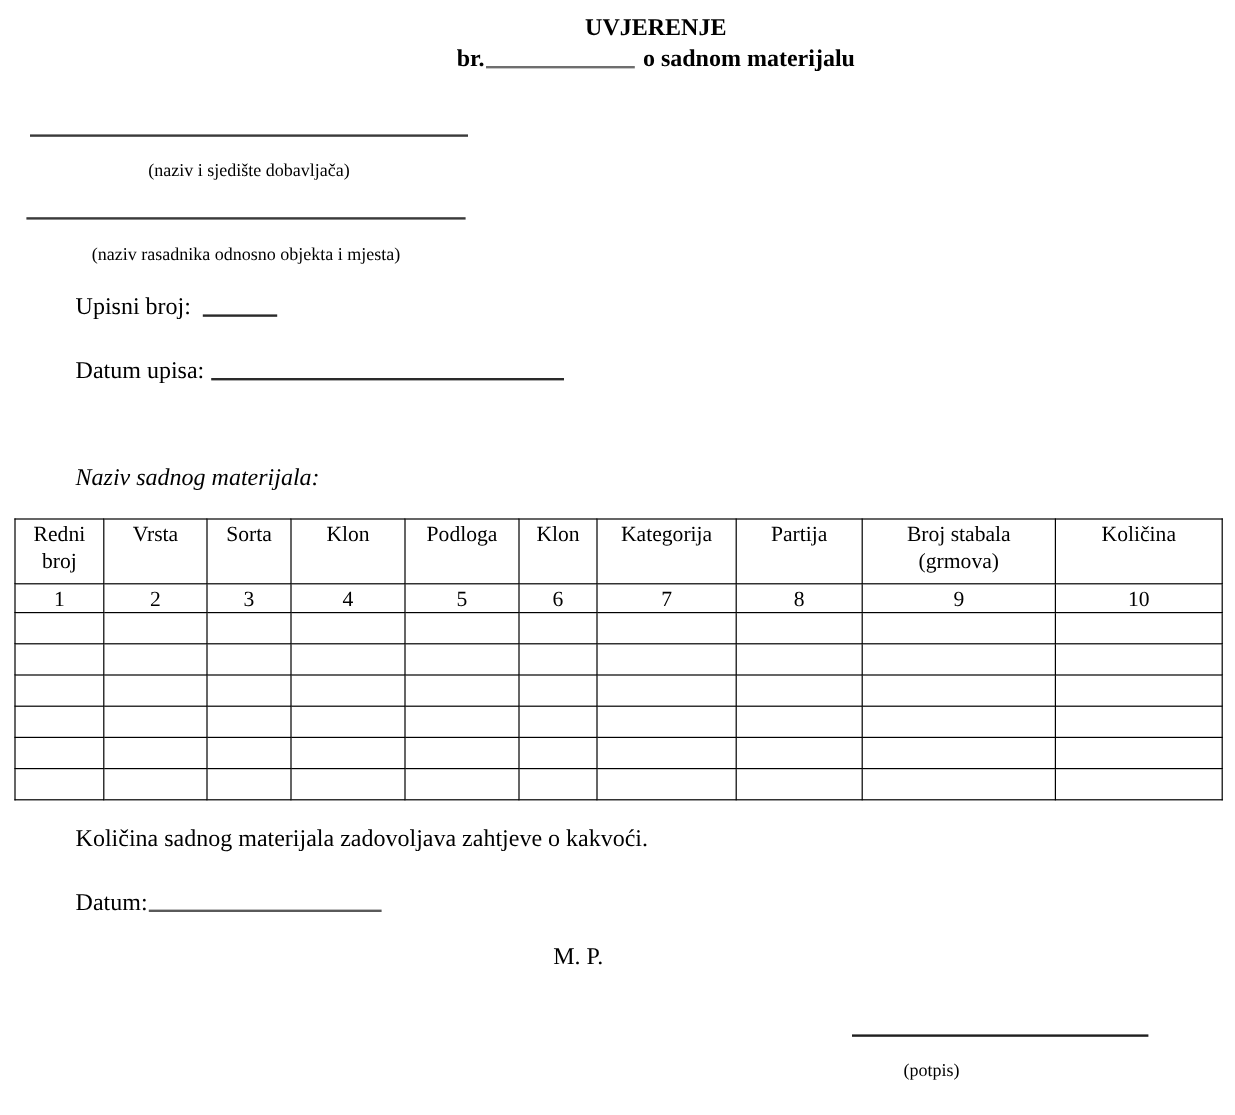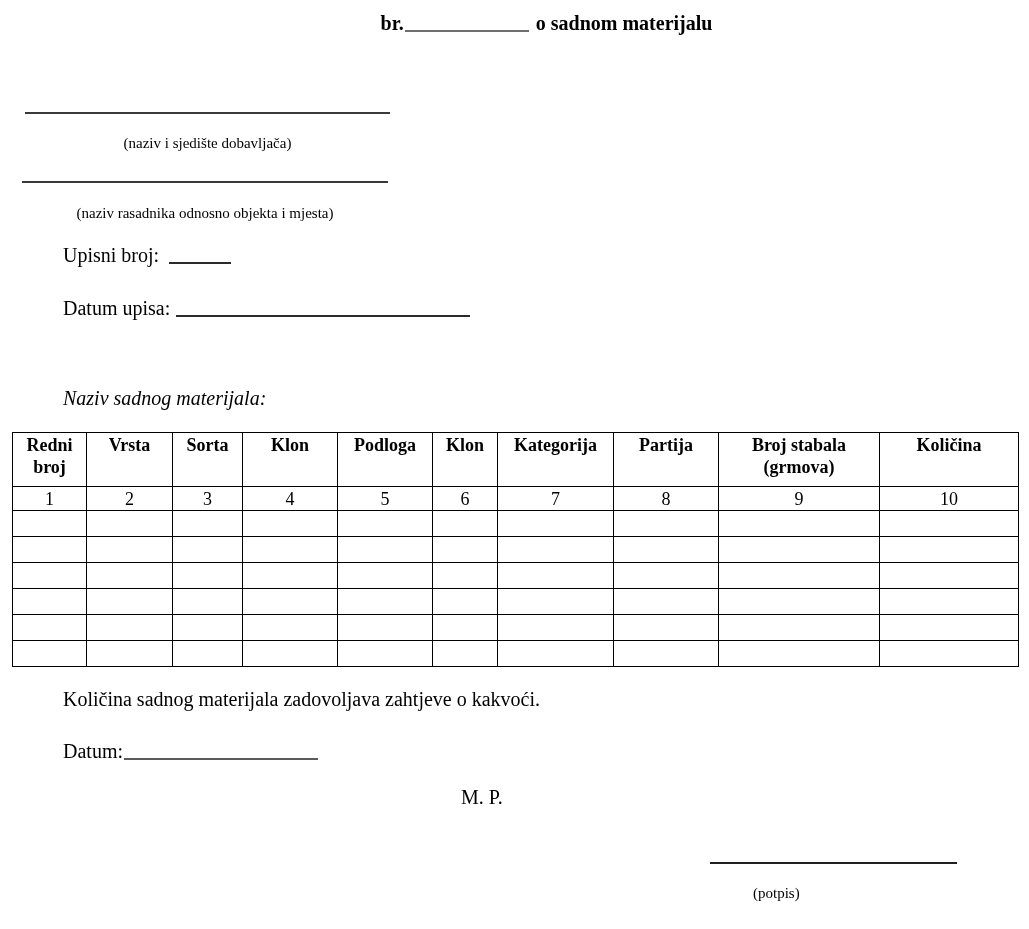--- a/index.html
+++ b/index.html
@@ -77,21 +77,20 @@
     font-size: 18px;
     text-align: center;
     padding: 0 2px;
     overflow: hidden;
   }
   table.materials thead th {
     height: 52px;
     vertical-align: top;
     line-height: 22px;
     padding-top: 1px;
-    font-weight: bold;
   }
   table.materials tr.numbers-row td {
     height: 23px;
     line-height: 22px;
     vertical-align: middle;
   }
   table.materials tr.empty-row td {
     height: 25px;
   }
 
@@ -108,20 +107,21 @@
     font-size: 15px;
     line-height: 18px;
     white-space: nowrap;
     margin-left: 39px;
   }
 </style>
 </head>
 <body>
 
 <div class="abs heading">
+  <span class="title-line">UVJERENJE</span>
   <span class="title-line"><span>br.</span><span class="blank blank-br"></span><span>o sadnom materijalu</span></span>
 </div>
 
 <div class="abs fill-line" style="left:25px; top:112px; width:365px;"></div>
 <div class="abs line-caption" style="left:25px; top:134px; width:365px;">(naziv i sjedište dobavljača)</div>
 
 <div class="abs fill-line" style="left:22px; top:181px; width:366px;"></div>
 <div class="abs line-caption" style="left:22px; top:204px; width:366px;">(naziv rasadnika odnosno objekta i mjesta)</div>
 
 <div class="abs body-text" style="left:25px; top:243px;">

